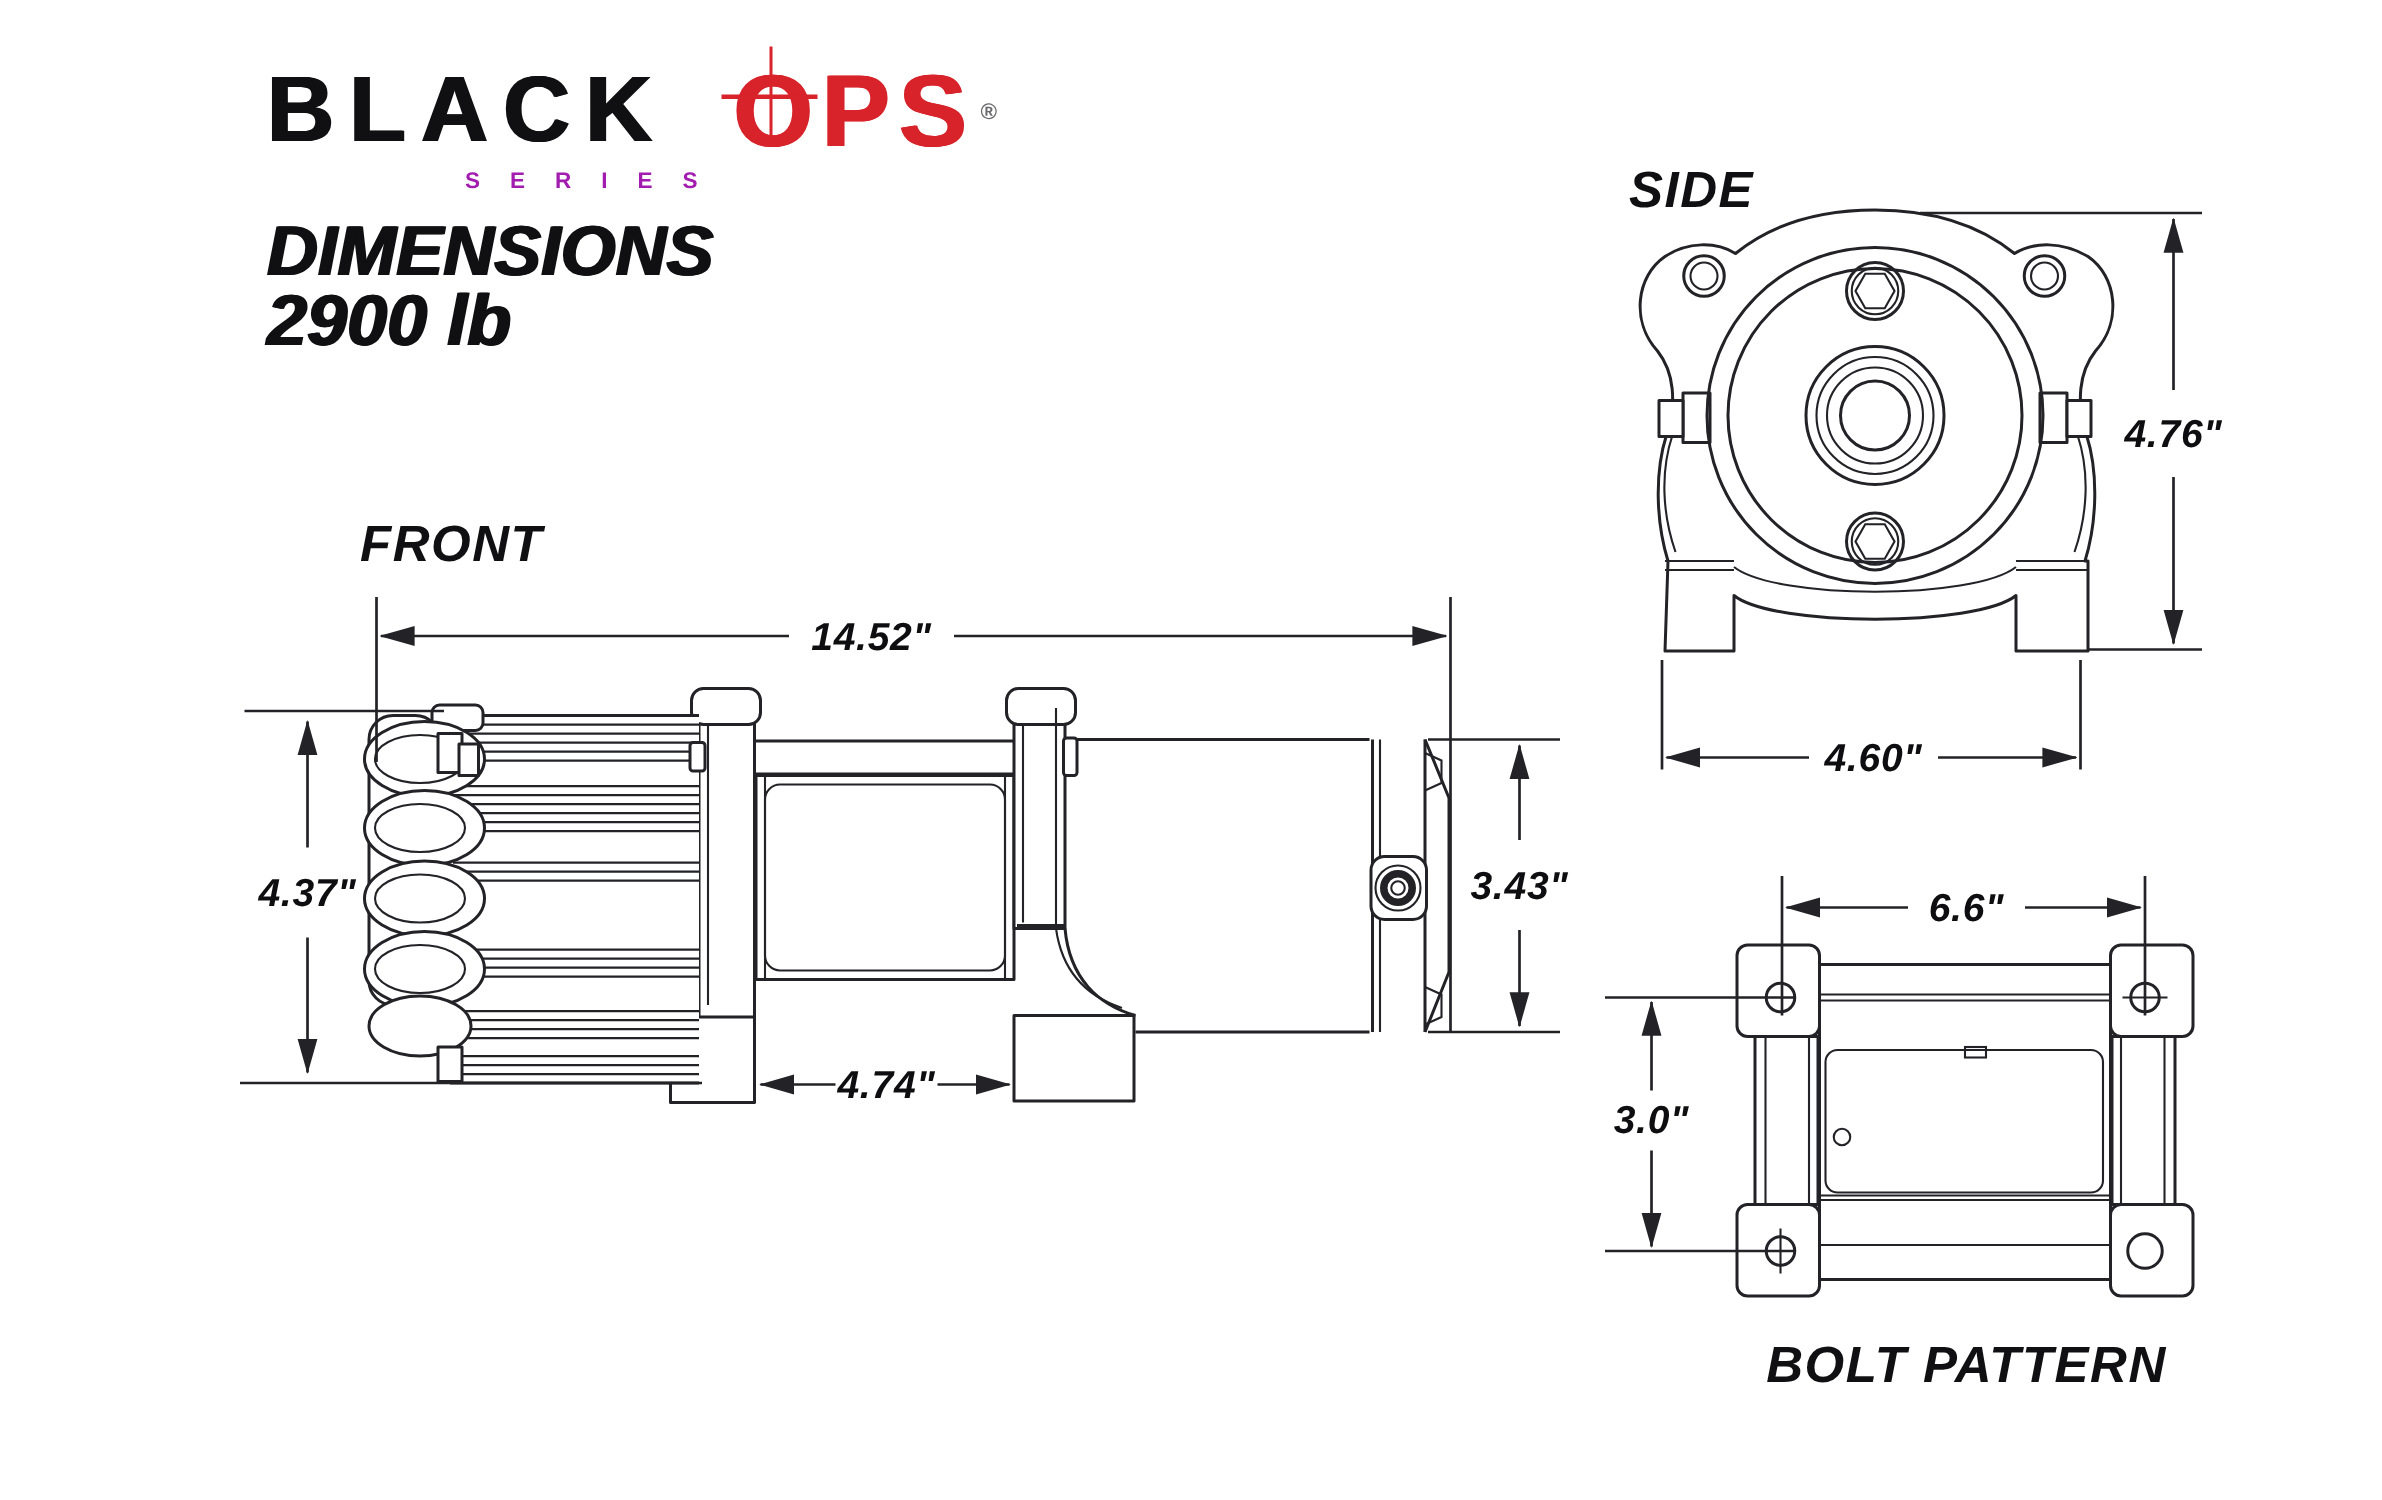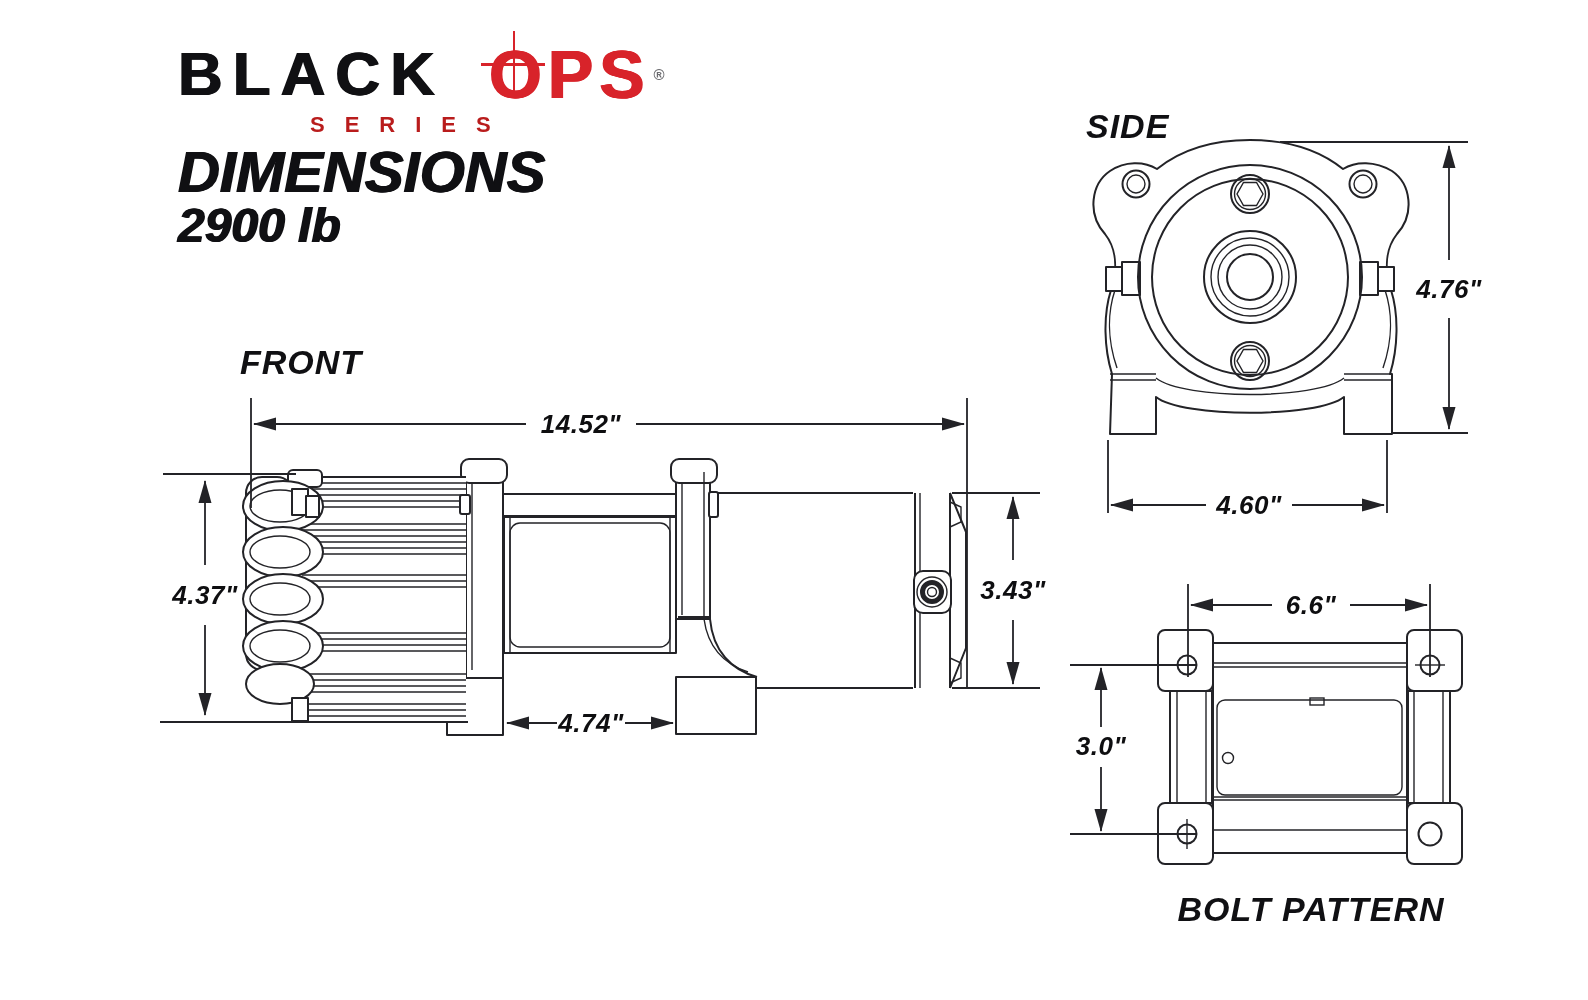--- a/index.html
+++ b/index.html
@@ -8,24 +8,24 @@
   
   .logo{position:absolute;left:178px;top:40px;}
   .logo-row{display:flex;align-items:center;line-height:1;}
   .word-black{font-size:62px;font-weight:900;letter-spacing:10px;color:#101013;
               text-shadow:0.8px 0 0 #101013,-0.8px 0 0 #101013;}
   .word-ops{font-size:68px;font-weight:900;letter-spacing:6px;color:#d8232a;margin-left:44px;
             position:relative;text-shadow:0.8px 0 0 #d8232a,-0.8px 0 0 #d8232a;}
   .word-ops::before{content:"";position:absolute;left:24px;top:-9px;width:2.5px;height:64px;background:#d8232a;}
   .word-ops::after{content:"";position:absolute;left:-8px;top:23px;width:64px;height:2.5px;background:#d8232a;}
   .reg-mark{font-size:15px;font-weight:700;color:#6a6a6e;margin-left:3px;margin-top:1px;}
-  .word-series{font-size:22px;font-weight:900;letter-spacing:20px;color:#b91c1c;margin-top:4px;padding-left:132px;}
+  .word-series{font-size:15px;font-weight:900;letter-spacing:20px;color:#a21caf;margin-top:4px;padding-left:132px;}
   
   .heading{position:absolute;left:178px;top:143px;font-style:italic;font-weight:900;color:#101013;}
-  .heading .t1{font-size:58px;line-height:1.0;letter-spacing:0px;
+  .heading .t1{font-size:47px;line-height:1.0;letter-spacing:0px;
                text-shadow:0.8px 0 0 #101013,-0.8px 0 0 #101013;}
   .heading .t2{font-size:48px;line-height:1.04;
                text-shadow:0.8px 0 0 #101013,-0.8px 0 0 #101013;}
   
   .drawing{position:absolute;left:0;top:0;}
   .ln{stroke:#232327;stroke-width:2;fill:none;stroke-linecap:butt;stroke-linejoin:round;}
   .lnw{stroke:#232327;stroke-width:2;fill:#ffffff;stroke-linejoin:round;}
   .fin{stroke:#232327;stroke-width:1.5;fill:none;}
   .thin{stroke:#232327;stroke-width:1.4;fill:none;}
   .dim{stroke:#232327;stroke-width:1.8;fill:none;}

